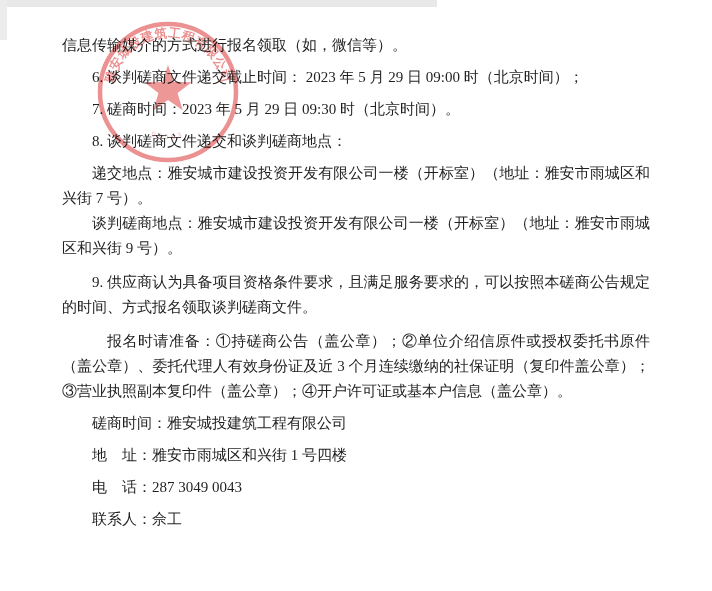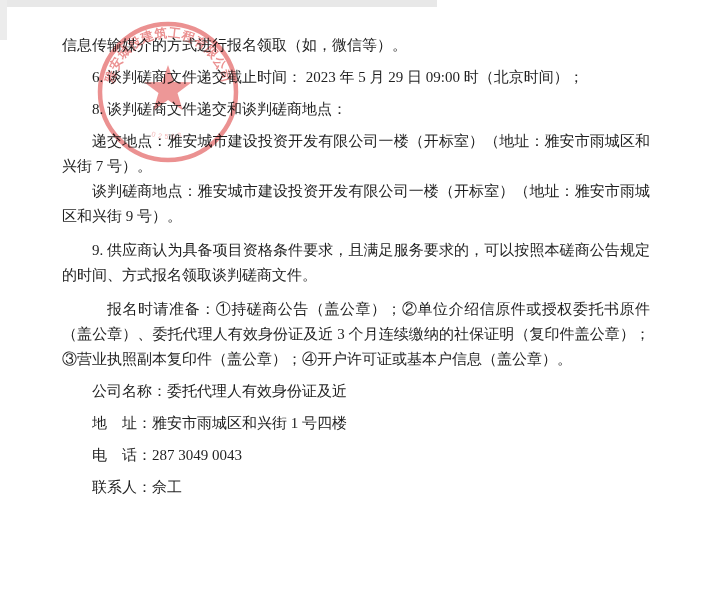--- a/index.html
+++ b/index.html
@@ -55,33 +55,34 @@
 
   <div class="scan-strip-top"></div>
   <div class="scan-strip-left"></div>
 
   <div class="doc">
 
     <p>信息传输媒介的方式进行报名领取（如，微信等）。</p>
 
     <p class="indent"><span class="bold">6. 谈判磋商文件递交截止时间：</span><span>  2023 年 5 月 29 日 09:00 时（北京时间）；</span></p>
 
+    <p class="indent"><span class="bold">7. 磋商时间：</span><span>2023 年 5 月 29 日 09:30 时（北京时间）。</span></p>
 
     <p class="indent bold">8. 谈判磋商文件递交和谈判磋商地点：</p>
 
     <p class="indent bold tight">递交地点：雅安城市建设投资开发有限公司一楼（开标室）（地址：雅安市雨城区和兴街 7 号）。</p>
 
     <p class="indent bold">谈判磋商地点：雅安城市建设投资开发有限公司一楼（开标室）（地址：雅安市雨城区和兴街 9 号）。</p>
 
     <p class="indent gap-top">9. 供应商认为具备项目资格条件要求，且满足服务要求的，可以按照本磋商公告规定的时间、方式报名领取谈判磋商文件。</p>
 
     <p class="indent3 bold gap-top">报名时请准备：①持磋商公告（盖公章）；②单位介绍信原件或授权委托书原件（盖公章）、委托代理人有效身份证及近 3 个月连续缴纳的社保证明（复印件盖公章）；③营业执照副本复印件（盖公章）；④开户许可证或基本户信息（盖公章）。</p>
 
 
-    <p class="indent bold">公司名称：委托代理人有效身份证及近</p>
+    <p class="indent bold">磋商时间：雅安城投建筑工程有限公司</p>
 
     <p class="indent">地　址：雅安市雨城区和兴街 1 号四楼</p>
 
     <p class="indent">电　话：287 3049 0043</p>
 
     <p class="indent">联系人：佘工</p>
   </div>
 
   <div class="seal">
     <svg viewBox="0 0 160 160" xmlns="http://www.w3.org/2000/svg">

